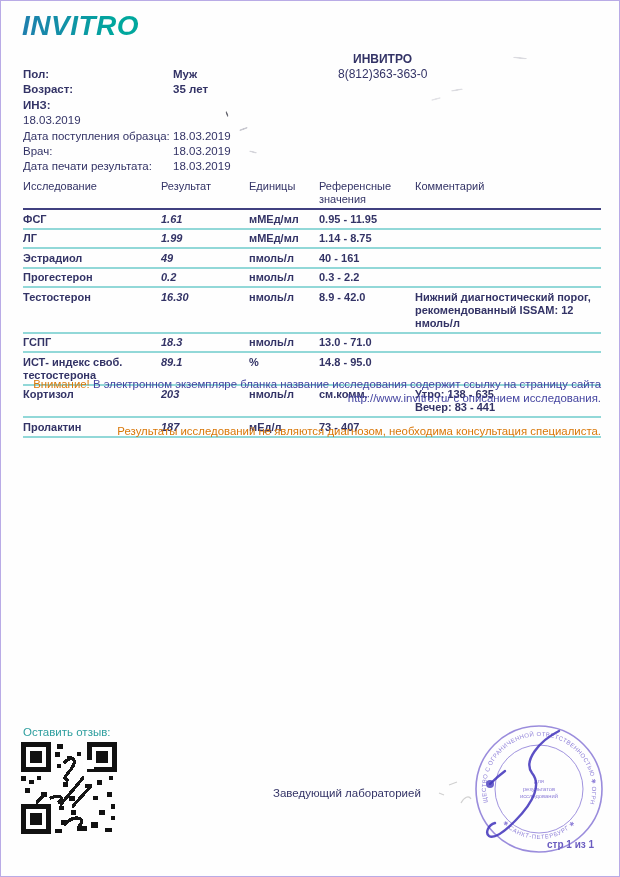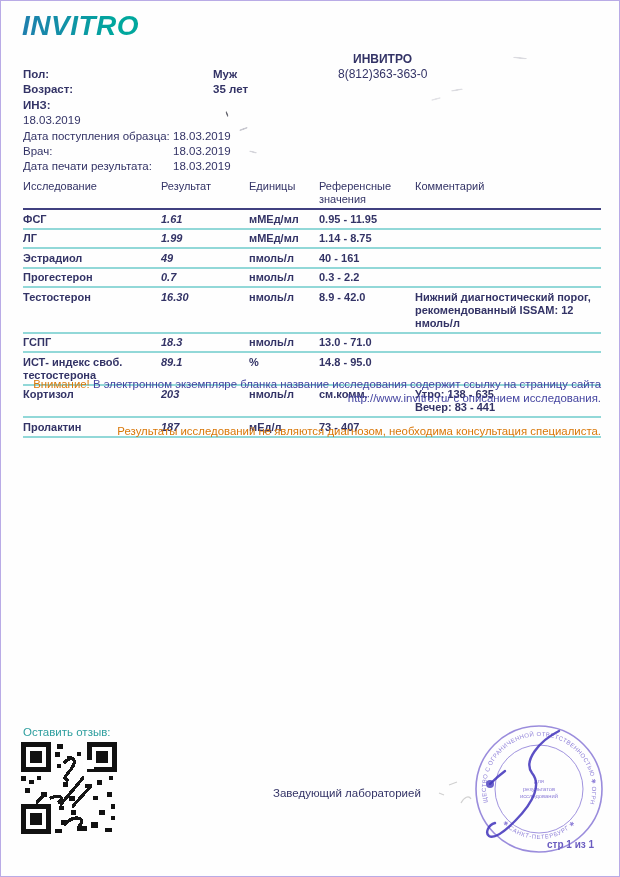--- a/index.html
+++ b/index.html
@@ -15,21 +15,21 @@
     background:linear-gradient(90deg,#1f7fae 0%,#00a79d 80%);
     -webkit-background-clip:text;background-clip:text;color:transparent;
   }
   .clinic{position:absolute;left:337px;top:51px;font-size:12px;line-height:15px;color:#333366;}
   .clinic-name{font-weight:bold;margin-left:15px;}
   
   .patient{position:absolute;left:22px;top:66px;font-size:11.5px;line-height:15.4px;}
   .p-row{display:flex;}
   .p-label{width:150px;}
   .p-row:nth-child(-n+3) .p-label{font-weight:bold;}
-  .p-row:nth-child(-n+2) .p-value{font-weight:bold;margin-left:40px;}
+  .p-row:nth-child(-n+2) .p-value{font-weight:bold;}
   
   .results{position:absolute;left:22px;top:178px;width:578px;}
   table{width:100%;border-collapse:collapse;table-layout:fixed;font-size:11px;color:#333366;}
   th{font-weight:normal;text-align:left;vertical-align:top;
      padding:1px 4px 2px 0;border-bottom:2px solid #404080;line-height:13px;}
   td{vertical-align:top;padding:2.5px 4px 2px 0;border-bottom:2px solid #92d8d8;line-height:13px;font-weight:bold;}
   td.result{font-weight:bold;font-style:italic;}
   td.comment{white-space:pre-line;}
   
   .notices{position:absolute;left:22px;top:376px;width:578px;font-size:11.4px;line-height:14px;text-align:right;}
@@ -128,21 +128,21 @@
         </tr>
         <tr>
           <td>Эстрадиол</td>
           <td class="result">49</td>
           <td>пмоль/л</td>
           <td>40 - 161</td>
           <td class="comment"></td>
         </tr>
         <tr>
           <td>Прогестерон</td>
-          <td class="result">0.7</td>
+          <td class="result">0.2</td>
           <td>нмоль/л</td>
           <td>0.3 - 2.2</td>
           <td class="comment"></td>
         </tr>
         <tr>
           <td>Тестостерон</td>
           <td class="result">16.30</td>
           <td>нмоль/л</td>
           <td>8.9 - 42.0</td>
           <td class="comment">Нижний диагностический порог, рекомендованный ISSAM: 12 нмоль/л</td>

